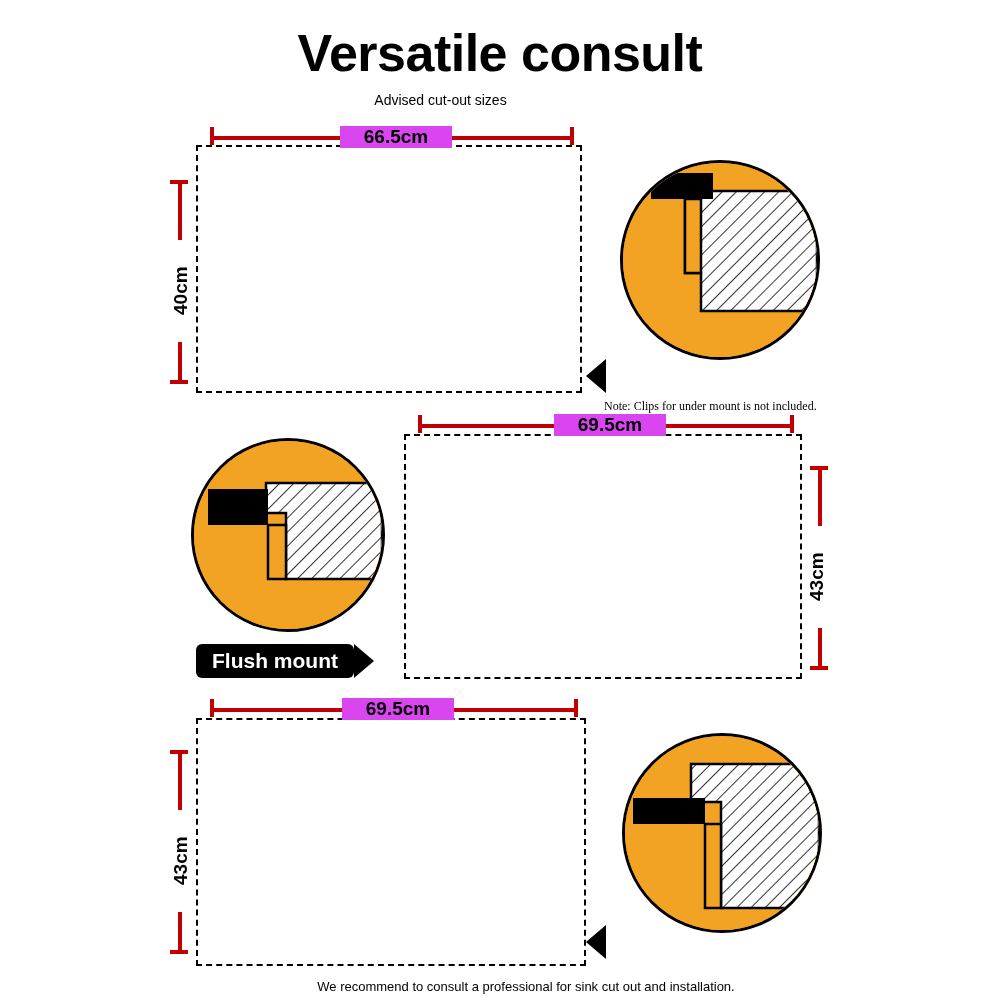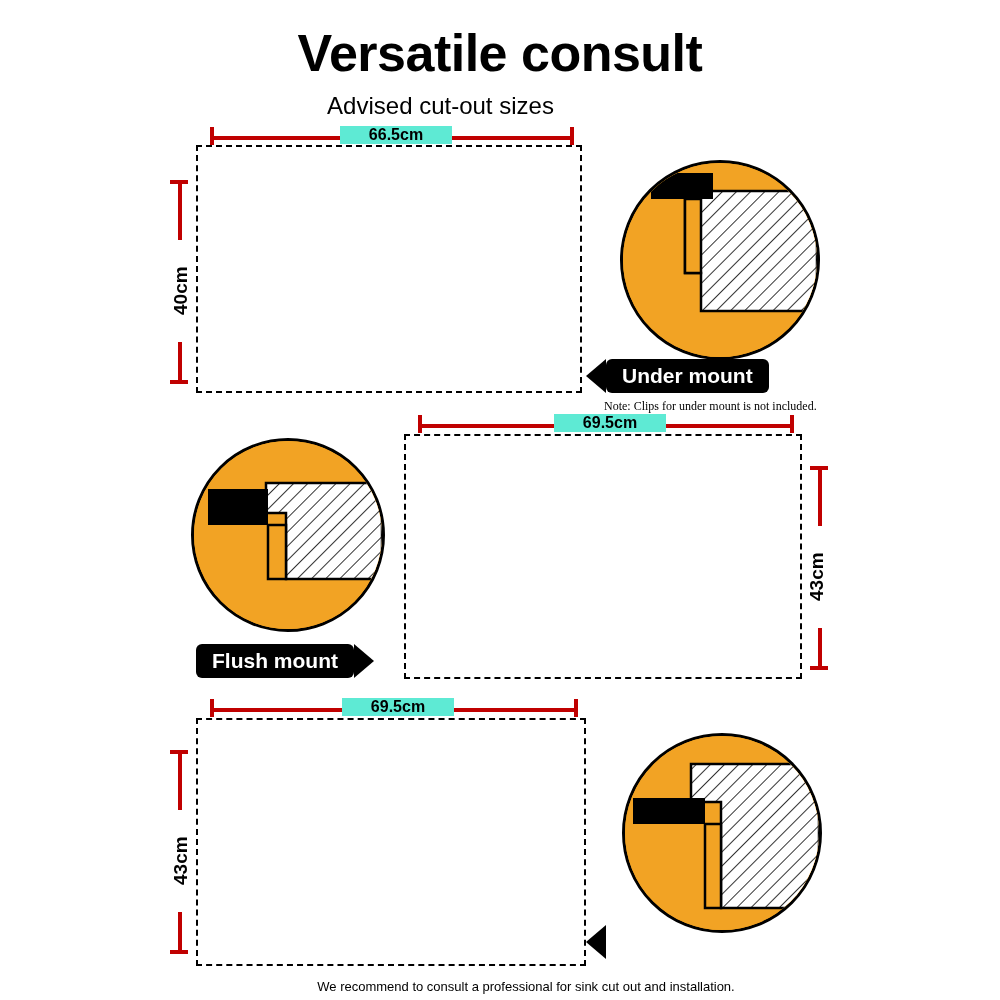--- a/index.html
+++ b/index.html
@@ -35,21 +35,21 @@
     letter-spacing: -0.5px;
     line-height: 1.05;
     color: #000000;
   }
   .subtitle {
     position: absolute;
     top: 92px;
     left: 0;
     width: 881px;
     text-align: center;
-    font-size: 24px;
+    font-size: 14px;
     color: #000000;
   }
 
   
   .cutout {
     position: absolute;
     border: 2px dashed #000000;
     background: #ffffff;
     box-sizing: border-box;
   }
@@ -72,24 +72,24 @@
   }
   .dim-cap-h {
     position: absolute;
     height: 18px;
     width: 0;
     border-left: 4px solid #c00000;
   }
 
   .dim-label-h {
     position: absolute;
-    font-size: 16px;
-    font-weight: bold;
-    color: #000000;
-    background: #5eead4;
+    font-size: 19px;
+    font-weight: bold;
+    color: #000000;
+    background: #d946ef;
     padding: 0 6px;
     text-align: center;
   }
   .dim-label-v {
     position: absolute;
     font-size: 19px;
     font-weight: bold;
     color: #000000;
     background: #ffffff;
     padding: 6px 0;
@@ -191,21 +191,20 @@
         <path d="M 78 28 L 194 28 L 194 148 L 78 148 L 78 110 L 62 110 L 62 28 Z" fill="url(#hatchA)" stroke="#000000" stroke-width="2.5"></path>
 
         <rect x="28" y="10" width="62" height="26" fill="#000000"></rect>
 
         <path d="M 62 36 L 78 36 L 78 110 L 62 110 Z" fill="#F2A324" stroke="#000000" stroke-width="2.5"></path>
       </svg>
     </div>
 
     <div class="tag" style="left:586px; top:359px;">
       <div class="arrow-left"></div>
-      <div class="tag-body">Under mount</div>
     </div>
 
     <div class="note" style="left:604px; top:399px;font-family:Liberation Serif, serif;">Note: Clips for under mount is not included.</div>
   </div>
 
   <div>
 
     <div class="cutout" style="left:404px; top:434px; width:398px; height:245px;"></div>
 
     <div class="dim-line-h" style="left:418px; top:424px; width:372px;"></div>

